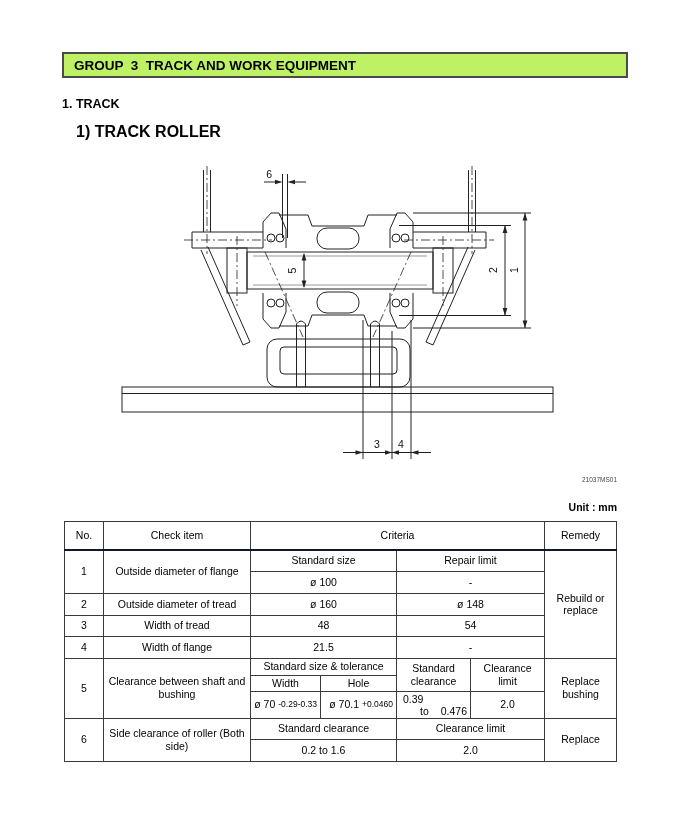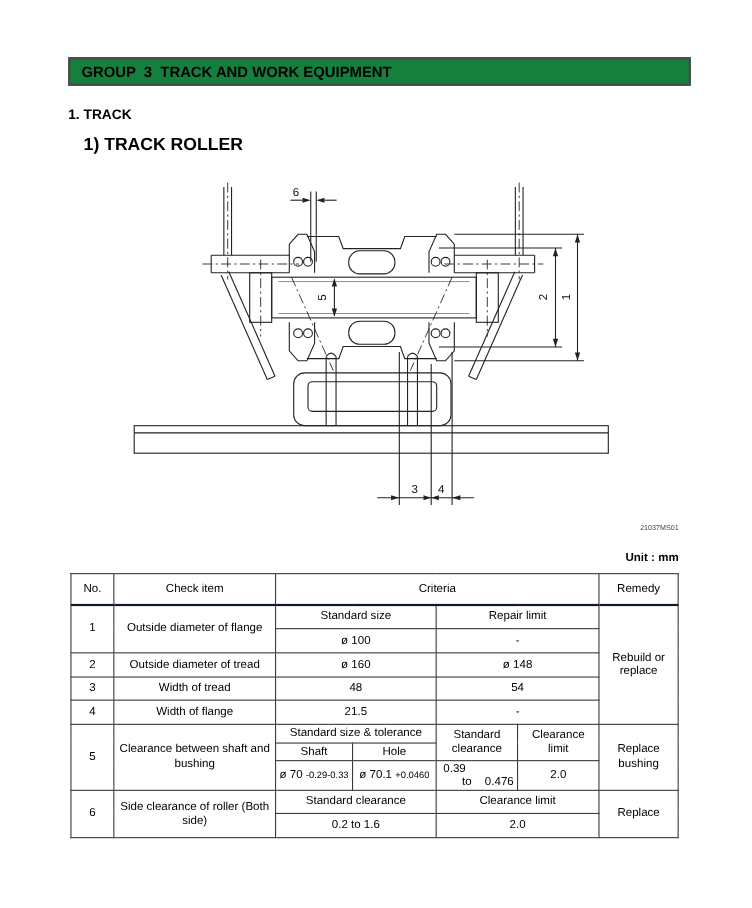--- a/index.html
+++ b/index.html
@@ -3,21 +3,21 @@
 <meta charset="utf-8">
 <style>
   html,body { margin:0; padding:0; }
   body {
     width:684px; height:825px; position:relative;
     background:#ffffff; overflow:hidden;
     font-family:"Liberation Sans", sans-serif; color:#111;
   }
   .header-box {
     position:absolute; left:62px; top:52px; width:552px; height:22px;
-    background:#15803d; border:2px solid #4a4a4a;
+    background:#bef264; border:2px solid #4a4a4a;
     display:flex; align-items:center; padding-left:10px;
     font-size:13.5px; font-weight:bold; color:#000; white-space:pre;
   }
   .section-title {
     position:absolute; left:62px; top:97px;
     font-size:12.5px; font-weight:bold; color:#000;
   }
   .subsection-title {
     position:absolute; left:76px; top:123px;
     font-size:16px; font-weight:bold; color:#000;
@@ -41,21 +41,21 @@
     font-size:10.5px; color:#000;
     border:1.5px solid #3a3a3a;
   }
   table.spec th, table.spec td {
     border:1px solid #3a3a3a; text-align:center; vertical-align:middle;
     padding:1px 3px; line-height:1.2; font-weight:normal;
   }
   table.spec tr.head th { height:25px; border-bottom:2px solid #0f172a; }
   td.item-cell { text-align:left; padding-left:8px; }
   td.left-cell { text-align:left; padding-left:6px; }
-  .tolwrap { display:flex; align-items:center; justify-content:center; gap:3px; }
+  .tolwrap { display:flex; align-items:center; justify-content:flex-end; gap:3px; }
   .tol { display:inline-flex; flex-direction:row; font-size:8.5px; line-height:9.5px; text-align:left; }
   .stdclr { display:block; text-align:left; padding-left:3px; line-height:12px; }
   .stdclr .l2 { display:flex; gap:12px; padding-left:6px;margin-left:11px; }
 </style>
 </head>
 <body>
 
 <div class="header-box">
   <span>GROUP  3  TRACK AND WORK EQUIPMENT</span>
 </div>
@@ -258,21 +258,21 @@
 
   <tr style="height:17px">
     <td rowspan="3">5</td>
     <td rowspan="3" class="item-cell">Clearance between shaft and bushing</td>
     <td colspan="2">Standard size &amp; tolerance</td>
     <td rowspan="2">Standard clearance</td>
     <td rowspan="2">Clearance limit</td>
     <td rowspan="3">Replace bushing</td>
   </tr>
   <tr style="height:16px">
-    <td>Shaft</td>
+    <td>Width</td>
     <td>Hole</td>
   </tr>
   <tr style="height:27px">
     <td>
       <span class="tolwrap">
         <span>ø 70</span>
         <span class="tol">
           <span>-0.29</span>
           <span>-0.33</span>
         </span>

